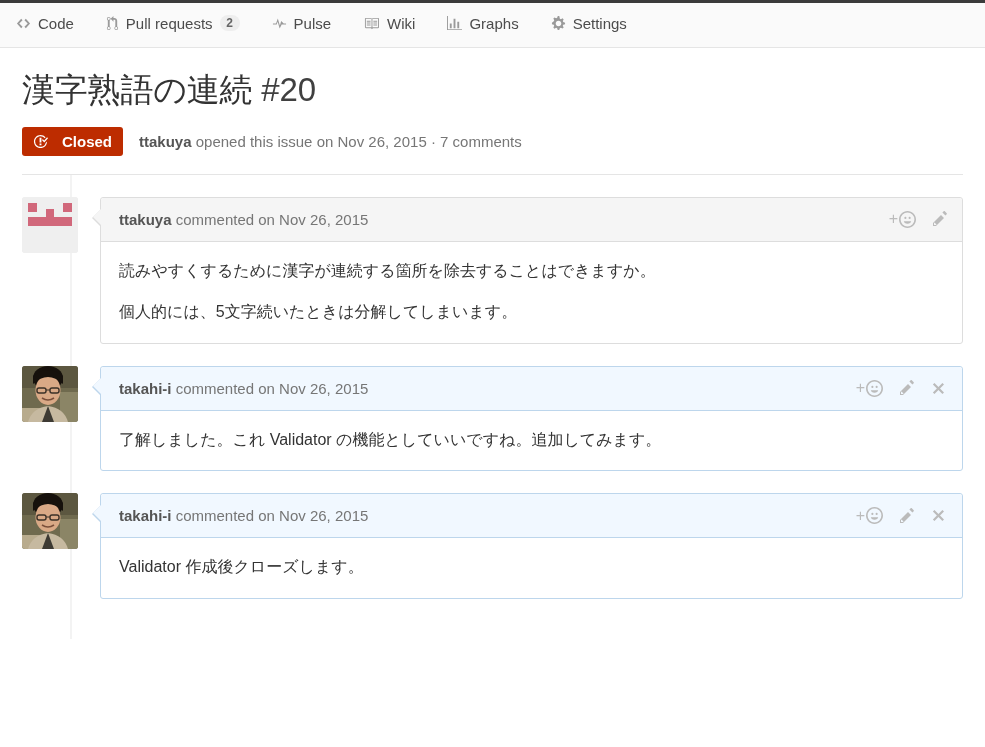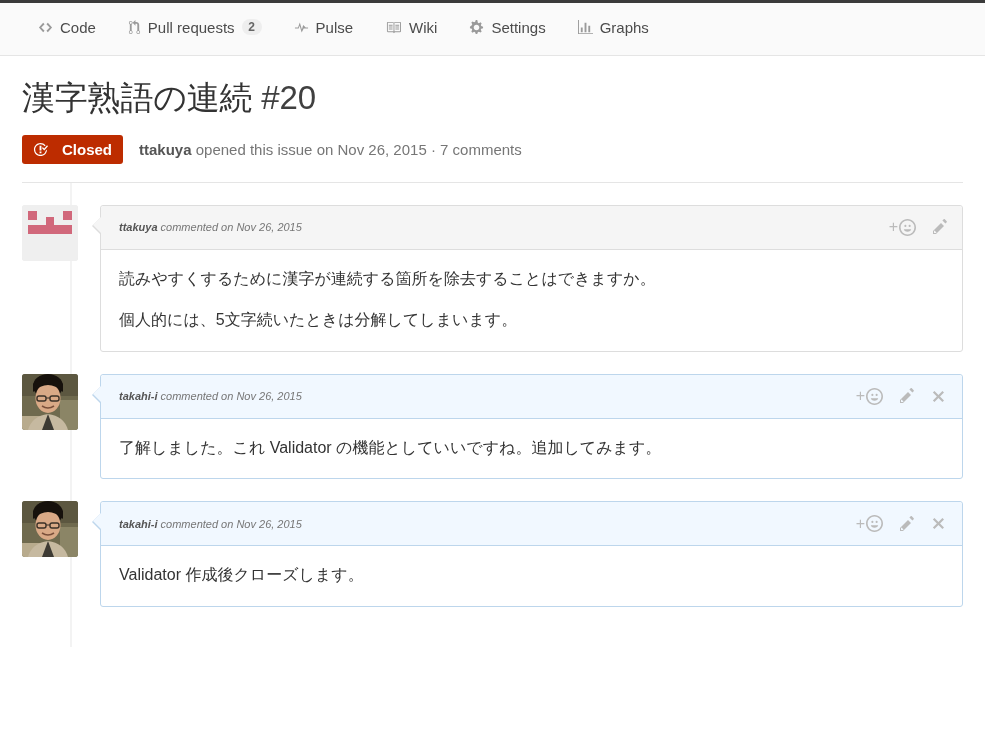--- a/index.html
+++ b/index.html
@@ -8,26 +8,25 @@
     width: 985px; height: 747px;
     background: #ffffff;
     font-family: "Liberation Sans", "DejaVu Sans", sans-serif;
     -webkit-font-smoothing: antialiased;
     overflow: hidden;
   }
 
   
   .repo-nav {
     position: relative;
-    height: 56px;
+    height: 48px;
     background: #fafafa;
     border-bottom: 1px solid #e5e5e5;
     display: flex;
     align-items: stretch;
-    padding-left: 22px;
   }
   .repo-nav::before{
     content:"";
     position:absolute; left:0; top:0; right:0; height:3px;
     background:#3b3b3b;
   }
   .nav-tab {
     position: relative;
     display: flex;
     align-items: center;
@@ -192,26 +191,25 @@
     background: #f5f5f5;
     border-bottom: 1px solid #dddddd;
     border-radius: 3px 3px 0 0;
   }
   .comment.own .comment-header {
     background: #f1f8ff;
     border-bottom-color: #bdd6ec;
     align-items: center;
   }
   .comment-byline {
-    font-size: 11px;
+    font-size: 15px;
     color: #767676;
     white-space: nowrap;
     overflow: hidden;
     text-overflow: ellipsis;
-    font-style: italic;
   }
   .comment-byline .author { color: #555555; font-weight: bold; }
   .comment-actions {
     margin-left: auto;
     display: flex;
     align-items: center;
     gap: 16px;
     color: #bbbbbb;
   }
   .act-btn {
@@ -284,34 +282,34 @@
     <span class="nav-icon">
       <svg width="17" height="15" viewBox="0 0 16 16" fill="currentColor">
           <path d="M3 5h4v1H3V5zm0 3h4V7H3v1zm0 2h4V9H3v1zm11-5h-4v1h4V5zm0 2h-4v1h4V7zm0 2h-4v1h4V9zm2-6v9c0 .55-.45 1-1 1H9.5l-1 1-1-1H2c-.55 0-1-.45-1-1V3c0-.55.45-1 1-1h5.5l1 1 1-1H15c.55 0 1 .45 1 1zm-8 .5L7.5 3H2v9h6V3.5zm7-.5H9.5l-.5.5V12h6V3z"></path>
         </svg>
     </span>
     <span class="nav-label">Wiki</span>
   </div>
 
   <div class="nav-tab">
     <span class="nav-icon">
+      <svg width="15" height="15" viewBox="0 0 16 16" fill="currentColor">
+          <path d="M16 14v1H0V0h1v14h15zM5 13H3V8h2v5zm4 0H7V3h2v10zm4 0h-2V6h2v7z"></path>
+        </svg>
+    </span>
+    <span class="nav-label">Graphs</span>
+  </div>
+
+  <div class="nav-tab">
+    <span class="nav-icon">
       <svg width="15" height="15" viewBox="0 0 14 16" fill="currentColor">
           <path d="M14 8.77V7.17l-1.94-.64-.45-1.09.88-1.84-1.13-1.13-1.81.91-1.09-.45L7.83 0h-1.6L5.59 1.94l-1.1.45-1.84-.88-1.13 1.13.91 1.81-.45 1.09L0 7.17v1.6l1.94.64.45 1.09-.88 1.84 1.13 1.13 1.81-.91 1.09.45.64 1.93h1.6l.64-1.94 1.09-.45 1.84.88 1.13-1.13-.92-1.81.47-1.09L14 8.75v.02zM7 11c-1.66 0-3-1.34-3-3s1.34-3 3-3 3 1.34 3 3-1.34 3-3 3z"></path>
         </svg>
     </span>
     <span class="nav-label">Settings</span>
-  </div>
-
-  <div class="nav-tab">
-    <span class="nav-icon">
-      <svg width="15" height="15" viewBox="0 0 16 16" fill="currentColor">
-          <path d="M16 14v1H0V0h1v14h15zM5 13H3V8h2v5zm4 0H7V3h2v10zm4 0h-2V6h2v7z"></path>
-        </svg>
-    </span>
-    <span class="nav-label">Graphs</span>
   </div>
 </nav>
 
 <header class="issue-head">
   <h1 class="issue-title">
     <span>漢字熟語の連続</span>
     <span class="issue-number">#20</span>
   </h1>
 
   <div class="issue-meta-row">

